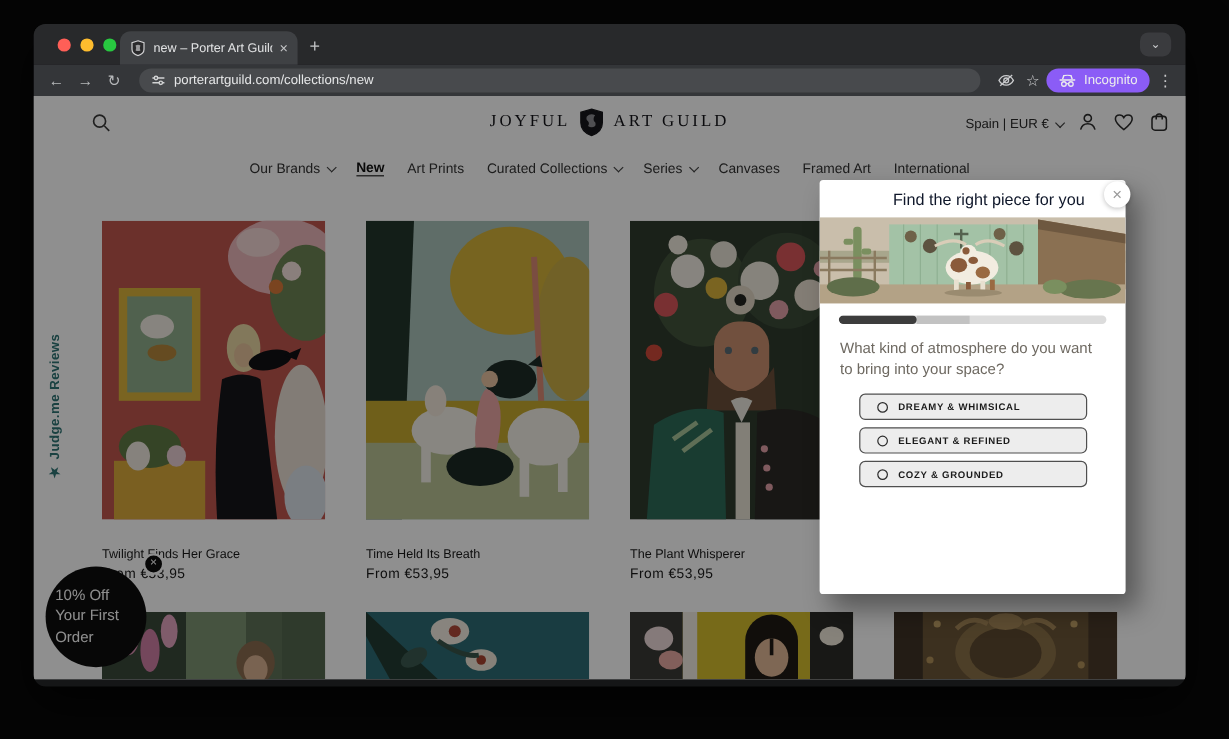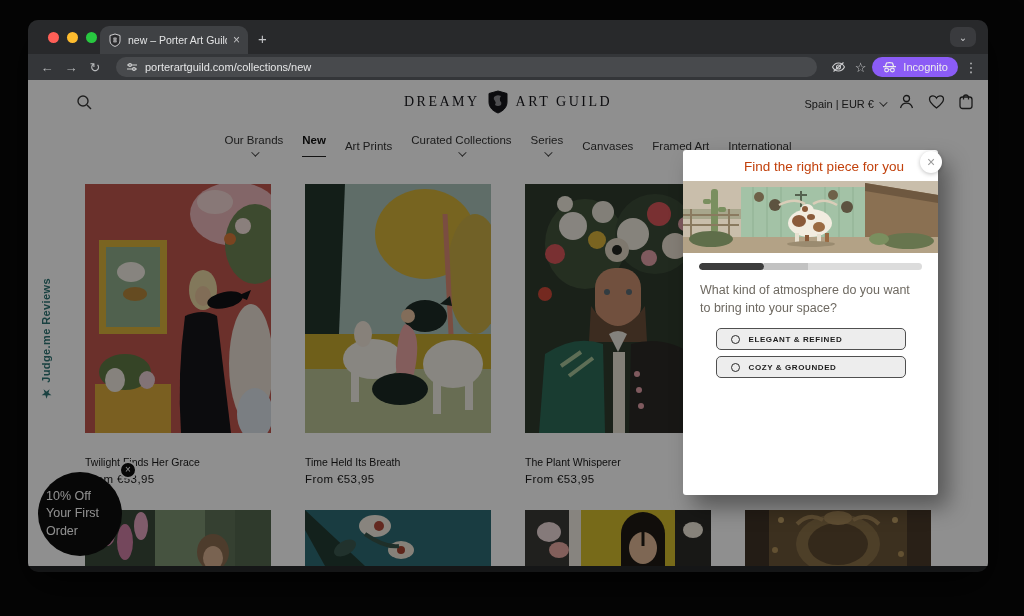--- a/index.html
+++ b/index.html
@@ -33,40 +33,40 @@
   
   .content { position:absolute; left:0; top:60px; width:960px; height:486px; background:#ffffff; overflow:hidden; }
 
   .search-ico { position:absolute; left:48px; top:14px; }
   .logo { position:absolute; left:0; right:0; top:10px; display:flex; align-items:center; justify-content:center; gap:7px; font-family:"Liberation Serif", serif; font-size:14px; letter-spacing:2.5px; color:#15151a; }
   .header-right { position:absolute; right:14px; top:13px; display:flex; align-items:center; gap:13px; }
   .locale { font-size:11px; color:#2b2b2b; display:flex; align-items:center; gap:5px;justify-content:space-between; }
   .chev { display:inline-block; width:6px; height:6px; border-right:1.3px solid #444; border-bottom:1.3px solid #444; transform:rotate(45deg) translateY(-2px); }
 
   .mainnav { position:absolute; left:0; right:0; top:54px; display:flex; justify-content:center; gap:19px; font-size:11.5px; color:#333; align-items:center; }
-  .mainnav .item { display:flex; align-items:center; gap:5px; white-space:nowrap;flex-direction:column; }
-  .mainnav .active { font-weight:700; color:#111; border-bottom:1.5px solid #222; padding-bottom:10px; }
+  .mainnav .item { display:flex; align-items:center; gap:5px; white-space:nowrap; }
+  .mainnav .active { font-weight:700; color:#111; border-bottom:1.5px solid #222; padding-bottom:0; }
 
   .art { position:absolute; width:186px; overflow:hidden; }
   .r1 { top:104px; height:249px; }
   .r2 { top:430px; height:56px; }
   .c1{left:57px;} .c2{left:277px;} .c3{left:497px;} .c4{left:717px;}
   .cap-title { position:absolute; top:376px; font-size:10.5px; color:#191919; }
   .cap-price { position:absolute; top:393px; font-size:11.5px; letter-spacing:.4px; color:#191919; }
 
   .judgeme { position:absolute; left:11px; top:198px; writing-mode:vertical-rl; transform:rotate(180deg); font-size:11px; letter-spacing:.4px; color:#2f7575; font-weight:700; }
 
   .discount { position:absolute; left:10px; top:392px; width:84px; height:84px; border-radius:50%; background:#0d0d0d; color:#fff; display:flex; align-items:center; justify-content:center; text-align:left; font-size:12.5px; line-height:1.4; padding:8px; }
   .discount-close { position:absolute; left:91px; top:381px; width:18px; height:18px; border-radius:50%; background:#0d0d0d; border:2px solid #fff; color:#fff; font-size:10px; line-height:14px; text-align:center; }
 
   .dim { position:absolute; inset:0; background:rgba(0,0,0,0.44); z-index:5; }
 
   
   .modal { position:absolute; left:655px; top:70px; width:255px; height:345px; background:#fff; border-radius:3px; box-shadow:10px 12px 22px rgba(0,0,0,.40); z-index:10; }
-  .modal-title { text-align:center; font-size:13.5px; color:#c2410c; padding-top:9px;padding-left:27px; }
+  .modal-title { text-align:center; font-size:13.5px; color:#0f172a; padding-top:9px;padding-left:27px; }
   .modal-close { position:absolute; right:-4px; top:1px; width:22px; height:22px; border-radius:50%; background:#fff; box-shadow:0 1px 4px rgba(0,0,0,.25); color:#9a9a9a; font-size:14px; line-height:22px; text-align:center; }
   .modal-img { display:block; width:255px; height:72px; margin-top:7px; }
   .progress { margin:10px 16px 0; height:7px; border-radius:4px; background:#dcdcdc; display:flex; overflow:hidden; }
   .p-dark { height:100%; background:#3d3d3d; border-radius:4px; }
   .p-mid { height:100%; background:#c2c2c2; }
   .question { margin:11px 17px 0; font-size:12.5px; line-height:1.45; color:#6e6961; }
   .opts { margin-top:11px; display:flex; flex-direction:column; align-items:center; gap:6px; }
   .opt { width:190px; height:22px; background:#ededed; border:1px solid #4f4f4f; border-radius:5px; display:flex; align-items:center; gap:9px; padding-left:14px; }
   .radio { width:9px; height:9px; border:1.4px solid #2b2b2b; border-radius:50%; background:#ededed; flex:0 0 auto; }
   .opt-label { font-size:8px; font-weight:700; letter-spacing:.6px; color:#1b1b1b; }
@@ -134,21 +134,21 @@
     <div class="content">
 
       <span class="search-ico">
         <svg width="17" height="17" viewBox="0 0 17 17">
             <circle cx="7" cy="7" r="5" fill="none" stroke="#3a3a3a" stroke-width="1.4"></circle>
             <line x1="11" y1="11" x2="15" y2="15" stroke="#3a3a3a" stroke-width="1.4"></line>
           </svg>
       </span>
 
       <div class="logo">
-        <span>DREAMY</span>
+        <span>JOYFUL</span>
         <svg width="22" height="24" viewBox="0 0 22 24">
             <path d="M11 1 L20 3.5 V12 C20 17.5 15.8 21.3 11 23 C6.2 21.3 2 17.5 2 12 V3.5 Z" fill="#17171b" stroke="#17171b"></path>
             <path d="M7 7 q3 -3 7 -1 q-2 2 -1 5 q2 1 1 4 q-3 2 -6 0 q1.5 -2.5 0 -4 q-2 -1.5 -1 -4" fill="#8d8d92"></path>
           </svg>
         <span>ART GUILD</span>
       </div>
 
       <div class="header-right">
         <span class="locale">
           <span>Spain | EUR €</span>
@@ -389,20 +389,24 @@
           <ellipse cx="128" cy="63" rx="24" ry="3" fill="#9a8b70"></ellipse>
         </svg>
         <div class="progress">
           <div class="p-dark" style="width: 29%;"></div>
           <div class="p-mid" style="width: 20%;"></div>
         </div>
         <div class="question">What kind of atmosphere do you want to bring into your space?</div>
         <div class="opts">
           <div class="opt">
               <span class="radio"></span>
+              <span class="opt-label">DREAMY &amp; WHIMSICAL</span>
+            </div>
+          <div class="opt">
+              <span class="radio"></span>
               <span class="opt-label">ELEGANT &amp; REFINED</span>
             </div>
           <div class="opt">
               <span class="radio"></span>
               <span class="opt-label">COZY &amp; GROUNDED</span>
             </div>
         </div>
       </div>
 
     </div>

